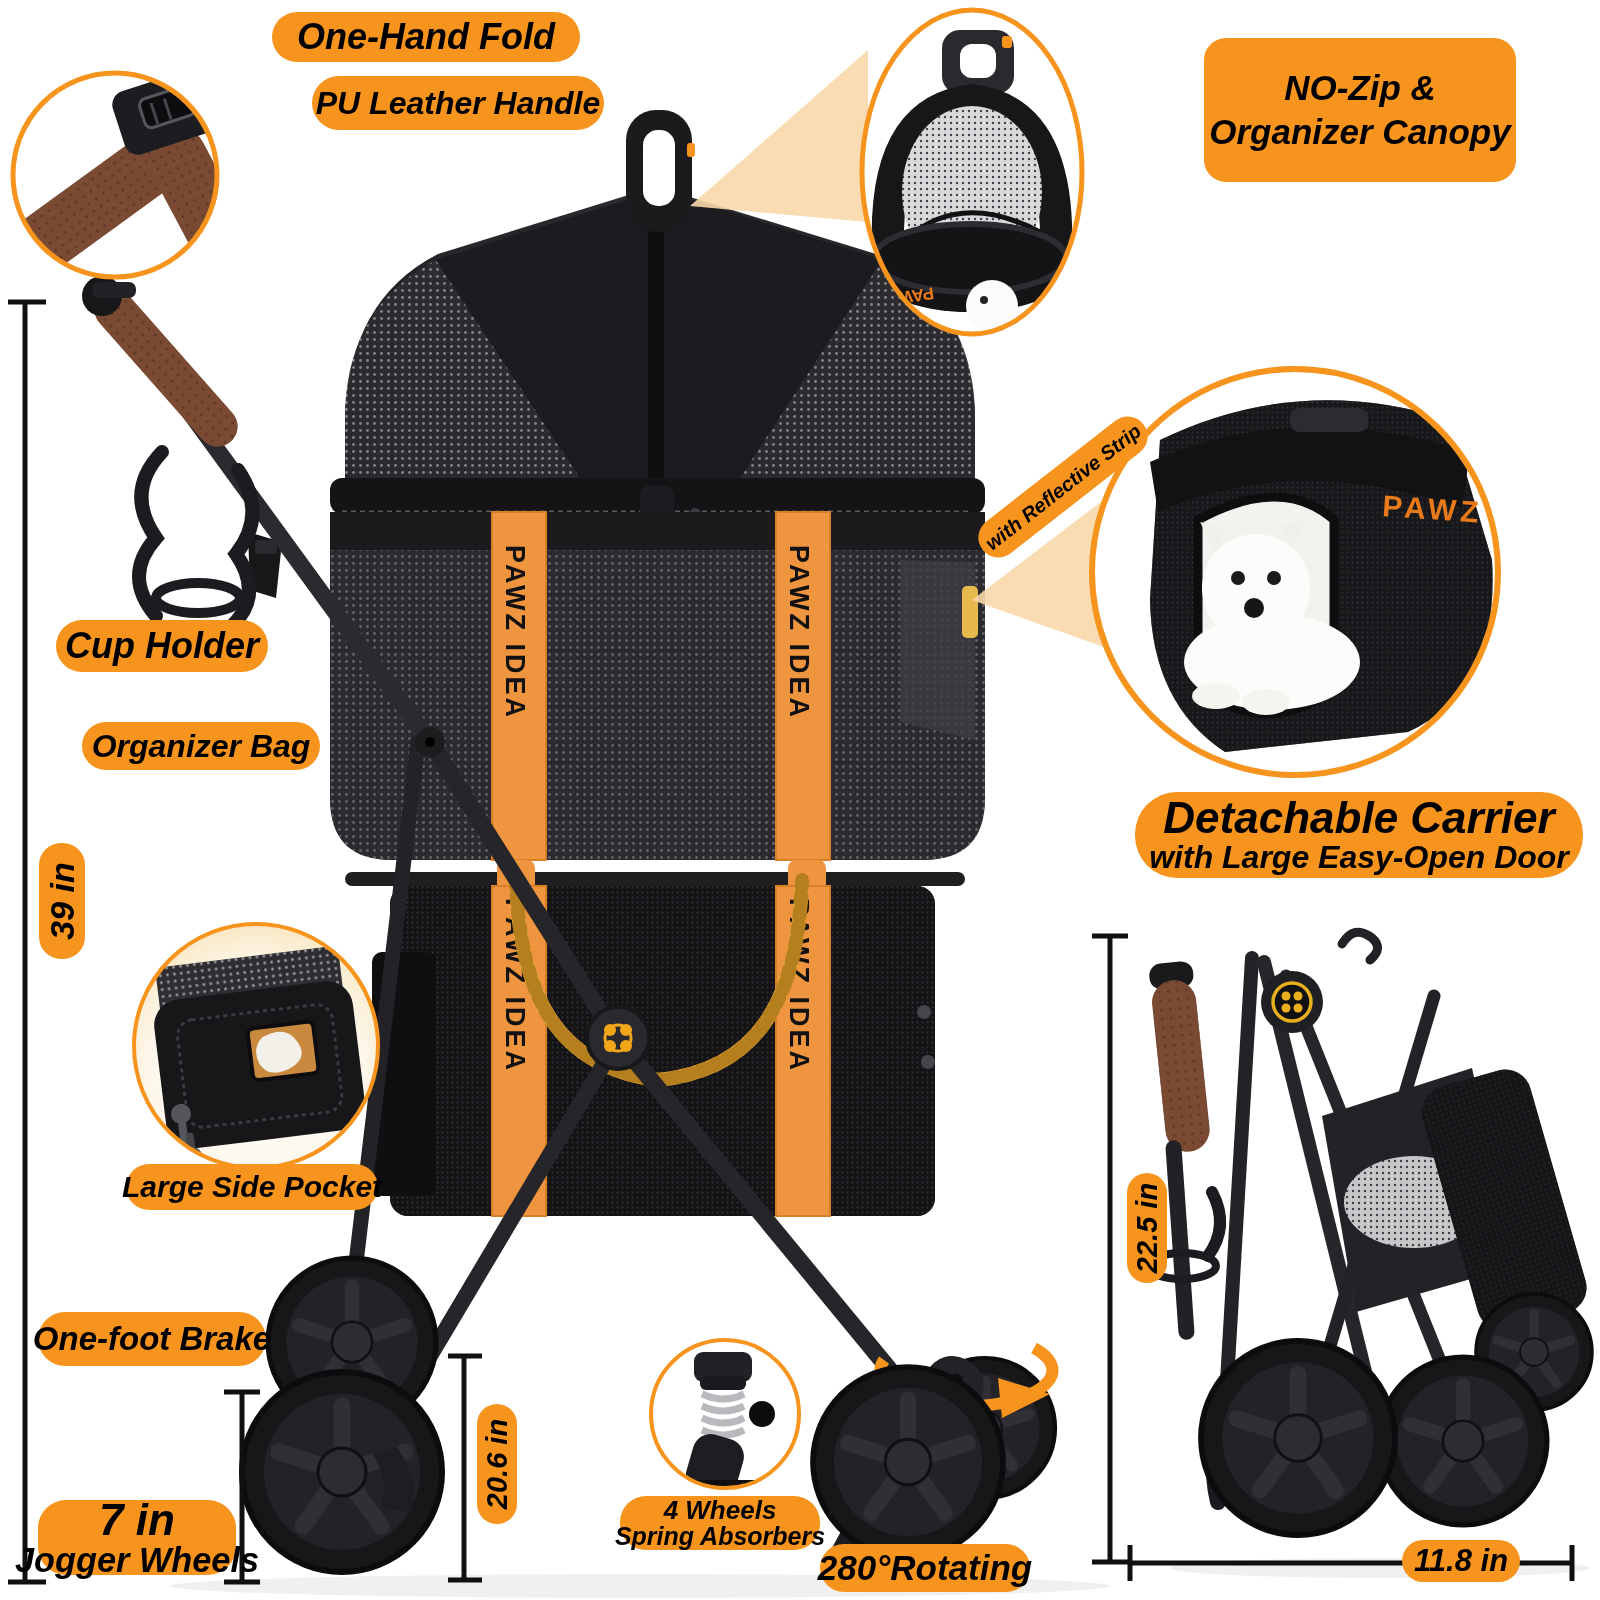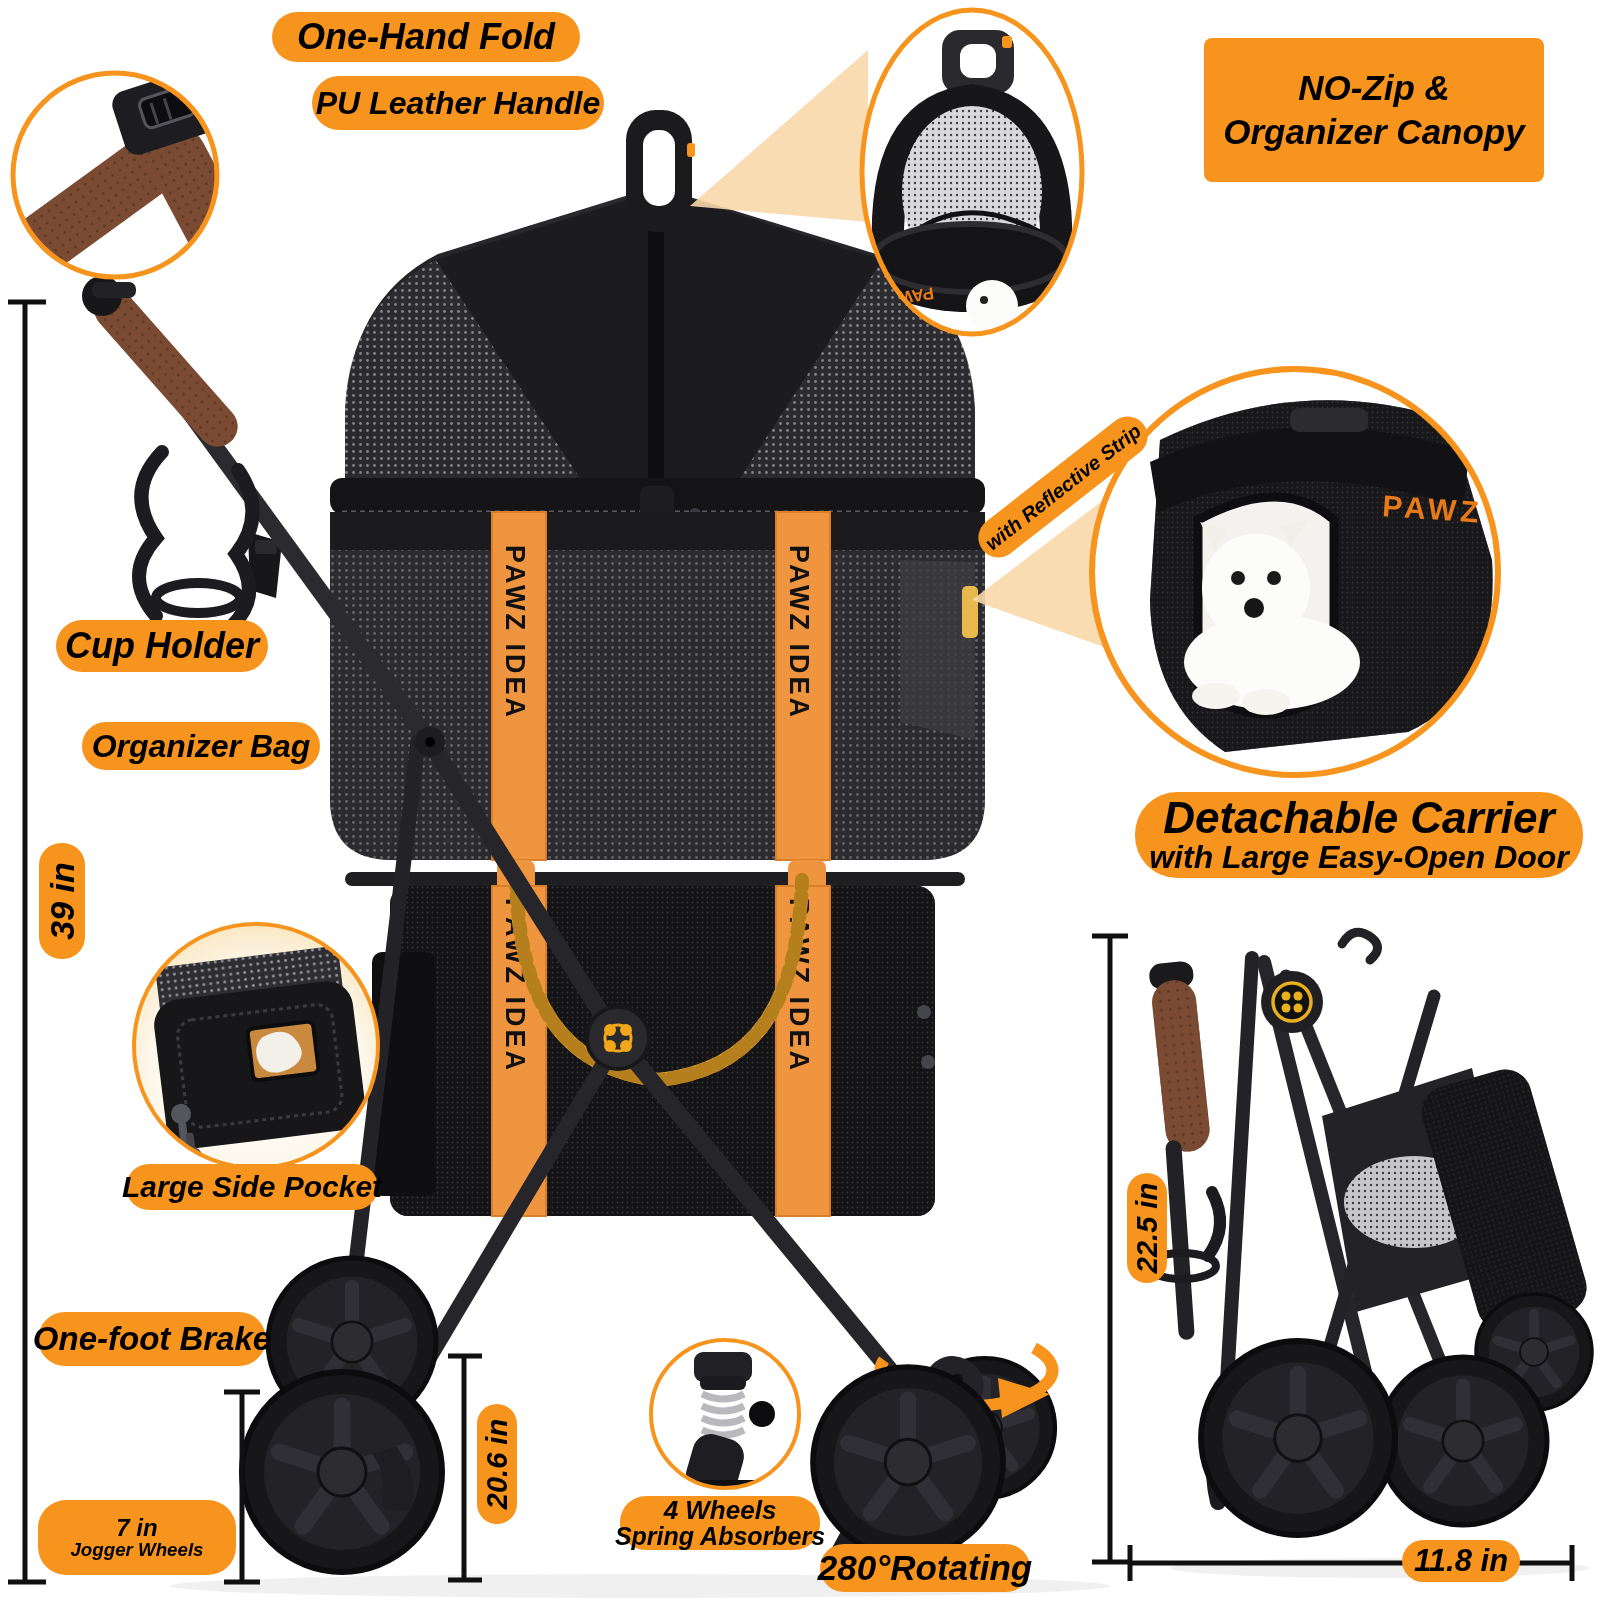--- a/index.html
+++ b/index.html
@@ -369,38 +369,38 @@
           <line x1="1130" y1="1545" x2="1130" y2="1581"></line>
           <line x1="1572" y1="1545" x2="1572" y2="1581"></line>
     </g>
   </g>
 </svg>
 
 <div class="pill" style="left:272px;top:12px;width:308px;height:50px;font-size:36px;">One-Hand Fold</div>
 
 <div class="pill" style="left:312px;top:76px;width:292px;height:54px;font-size:32px;">PU Leather Handle</div>
 
-<div class="pill" style="left:1204px;top:38px;width:340px;height:144px;border-radius:8px;font-size:35px;line-height:1.25;">
+<div class="pill" style="left:1204px;top:38px;width:312px;height:144px;border-radius:22px;font-size:35px;line-height:1.25;">
   <span>NO-Zip &amp;</span>
   <span>Organizer Canopy</span>
 </div>
 
 <div class="pill" style="left:961px;top:467px;width:204px;height:40px;font-size:20px;transform:rotate(-38deg);border-radius:20px;">with Reflective Strip</div>
 
 <div class="pill" style="left:56px;top:620px;width:212px;height:52px;font-size:36px;text-align:right;">Cup Holder</div>
 
 <div class="pill" style="left:82px;top:722px;width:238px;height:48px;font-size:32px;">Organizer Bag</div>
 
 <div class="pill" style="left:4px;top:878px;width:116px;height:46px;font-size:34px;transform:rotate(-90deg);border-radius:22px;">39 in</div>
 
 <div class="pill" style="left:126px;top:1164px;width:252px;height:46px;font-size:30px;">Large Side Pocket</div>
 
 <div class="pill" style="left:38px;top:1312px;width:228px;height:54px;font-size:33px;">One-foot Brake</div>
 
-<div class="pill" style="left:38px;top:1500px;width:198px;height:75px;font-size:24px;line-height:1.0;">
+<div class="pill" style="left:38px;top:1500px;width:198px;height:75px;font-size:44px;line-height:1.0;">
   <span>7 in</span>
   <span class="l2">Jogger Wheels</span>
 </div>
 
 <div class="pill" style="left:437px;top:1444px;width:120px;height:40px;font-size:29px;transform:rotate(-90deg);border-radius:20px;">20.6 in</div>
 
 <div class="pill" style="left:620px;top:1496px;width:200px;height:54px;font-size:26px;line-height:1.0;border-radius:26px;align-items:center;">
   <span>4 Wheels</span>
   <span class="l2" style="font-size:25px;">Spring Absorbers</span>
 </div>

